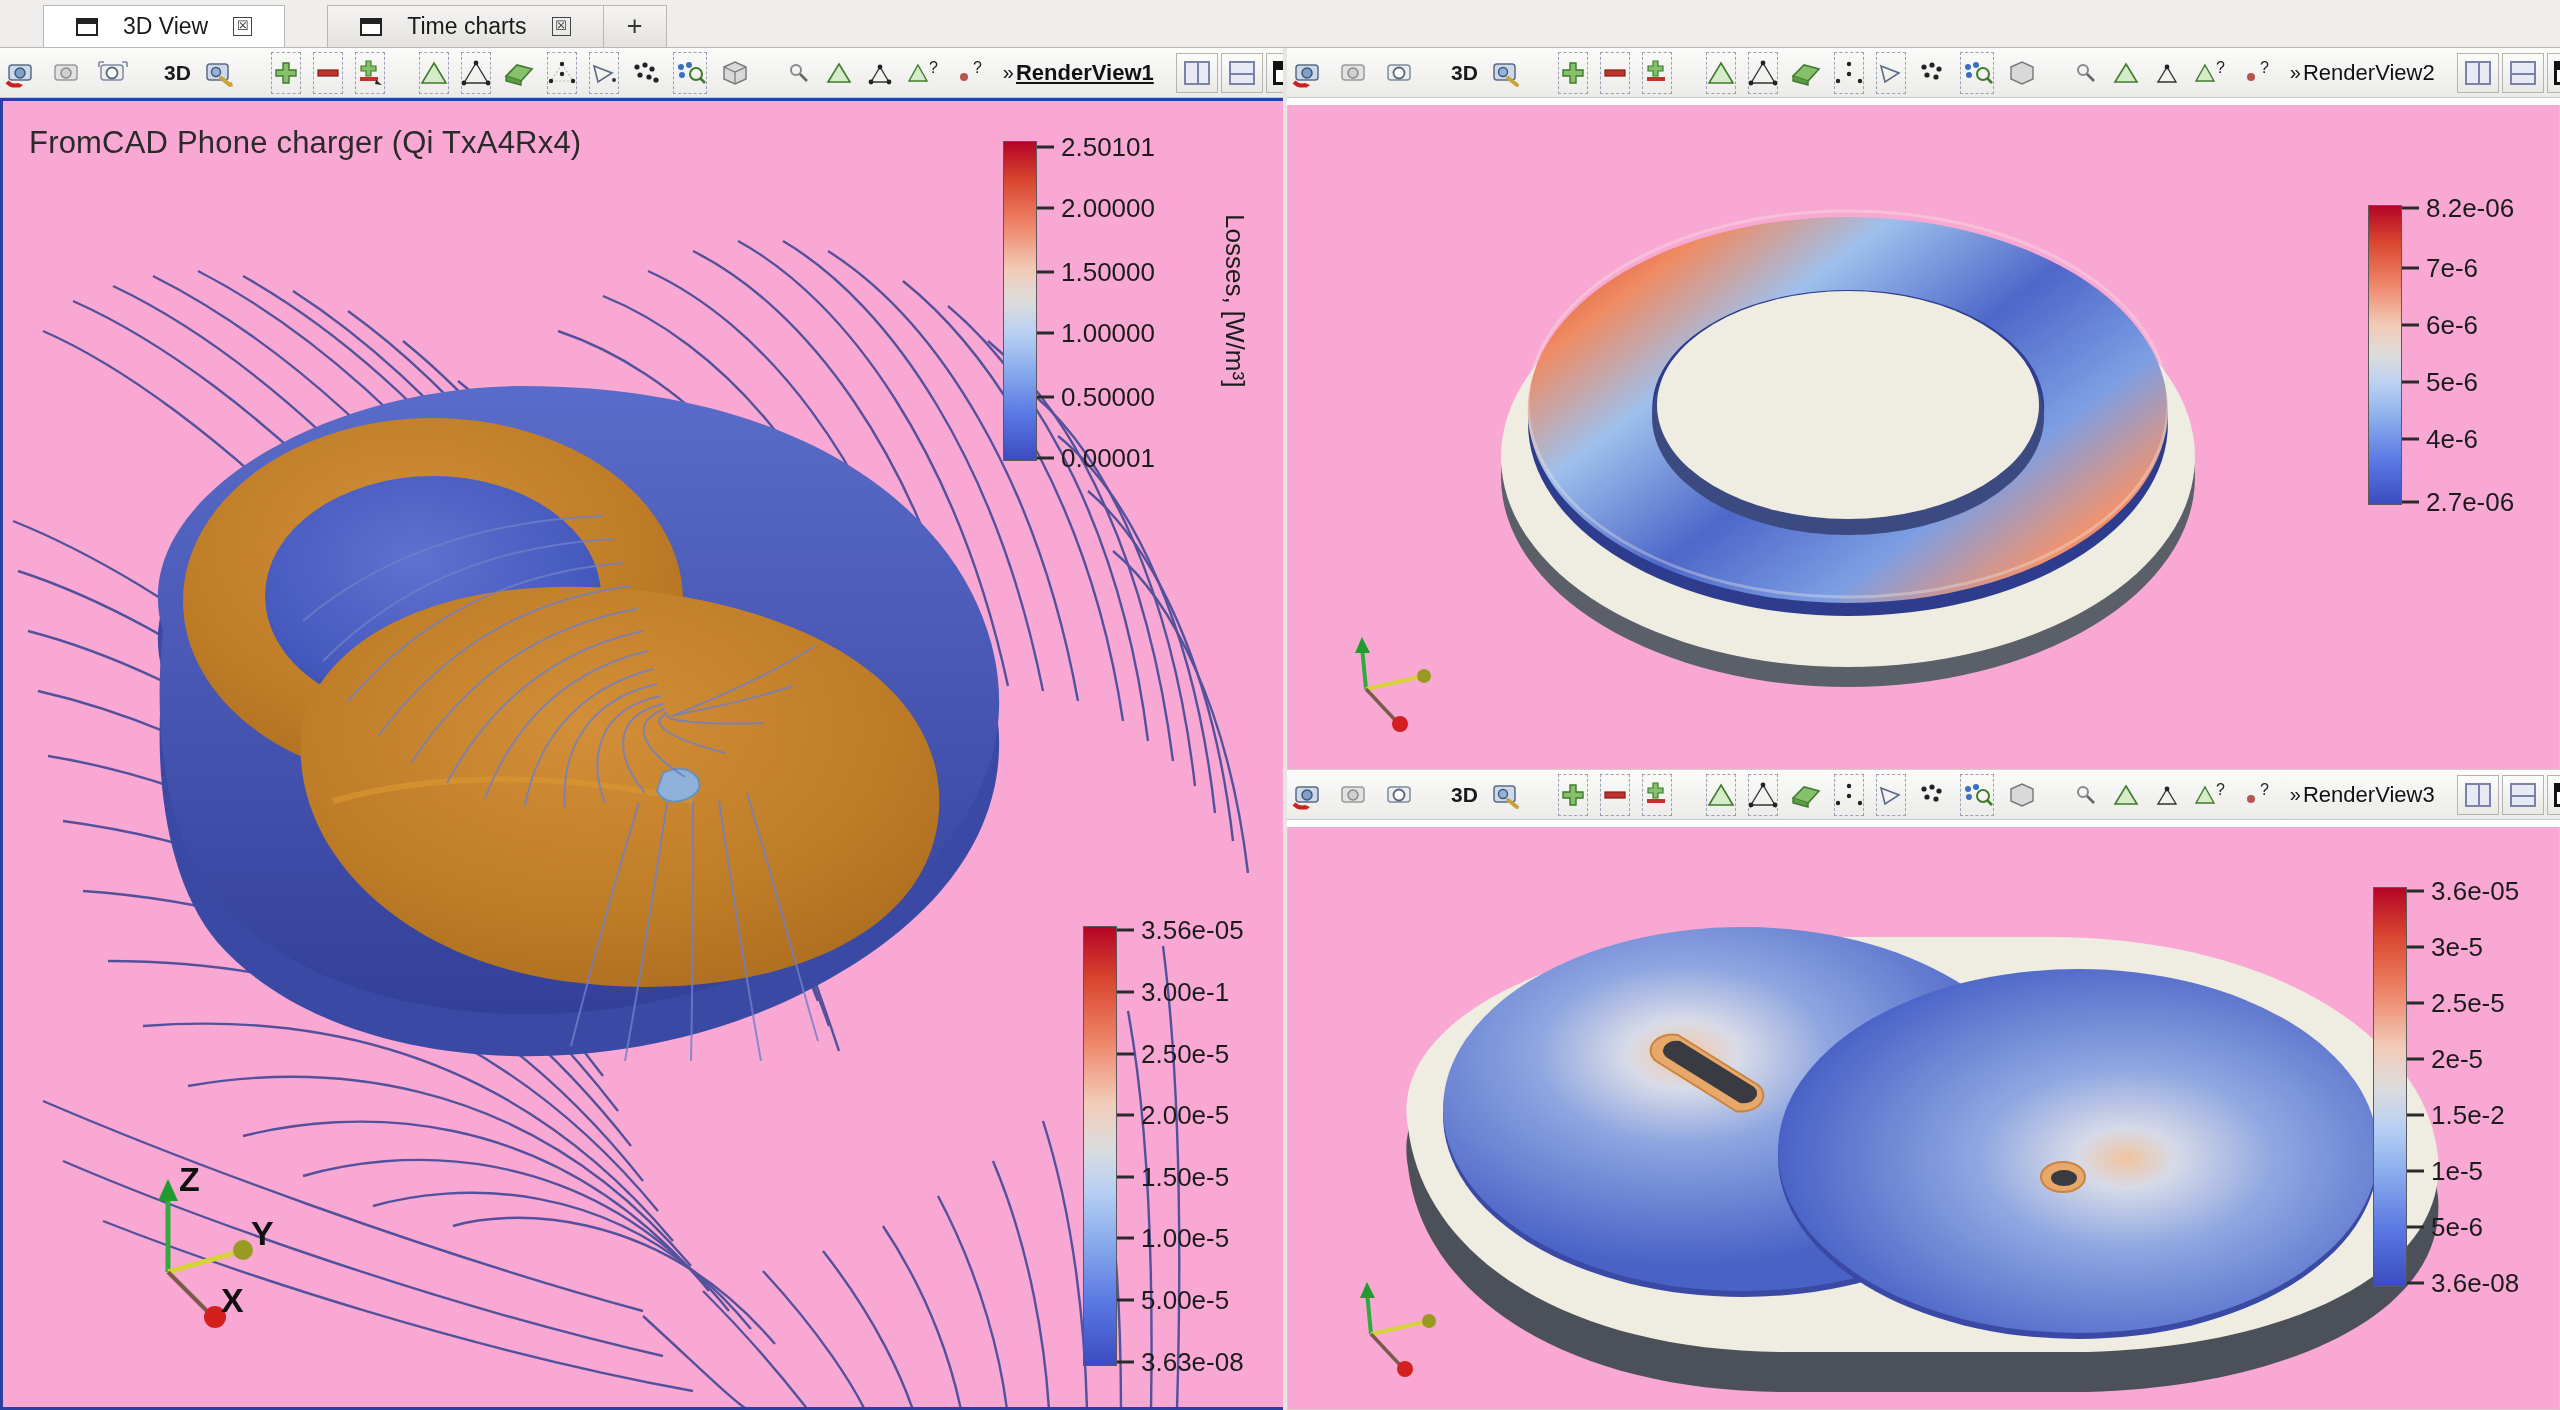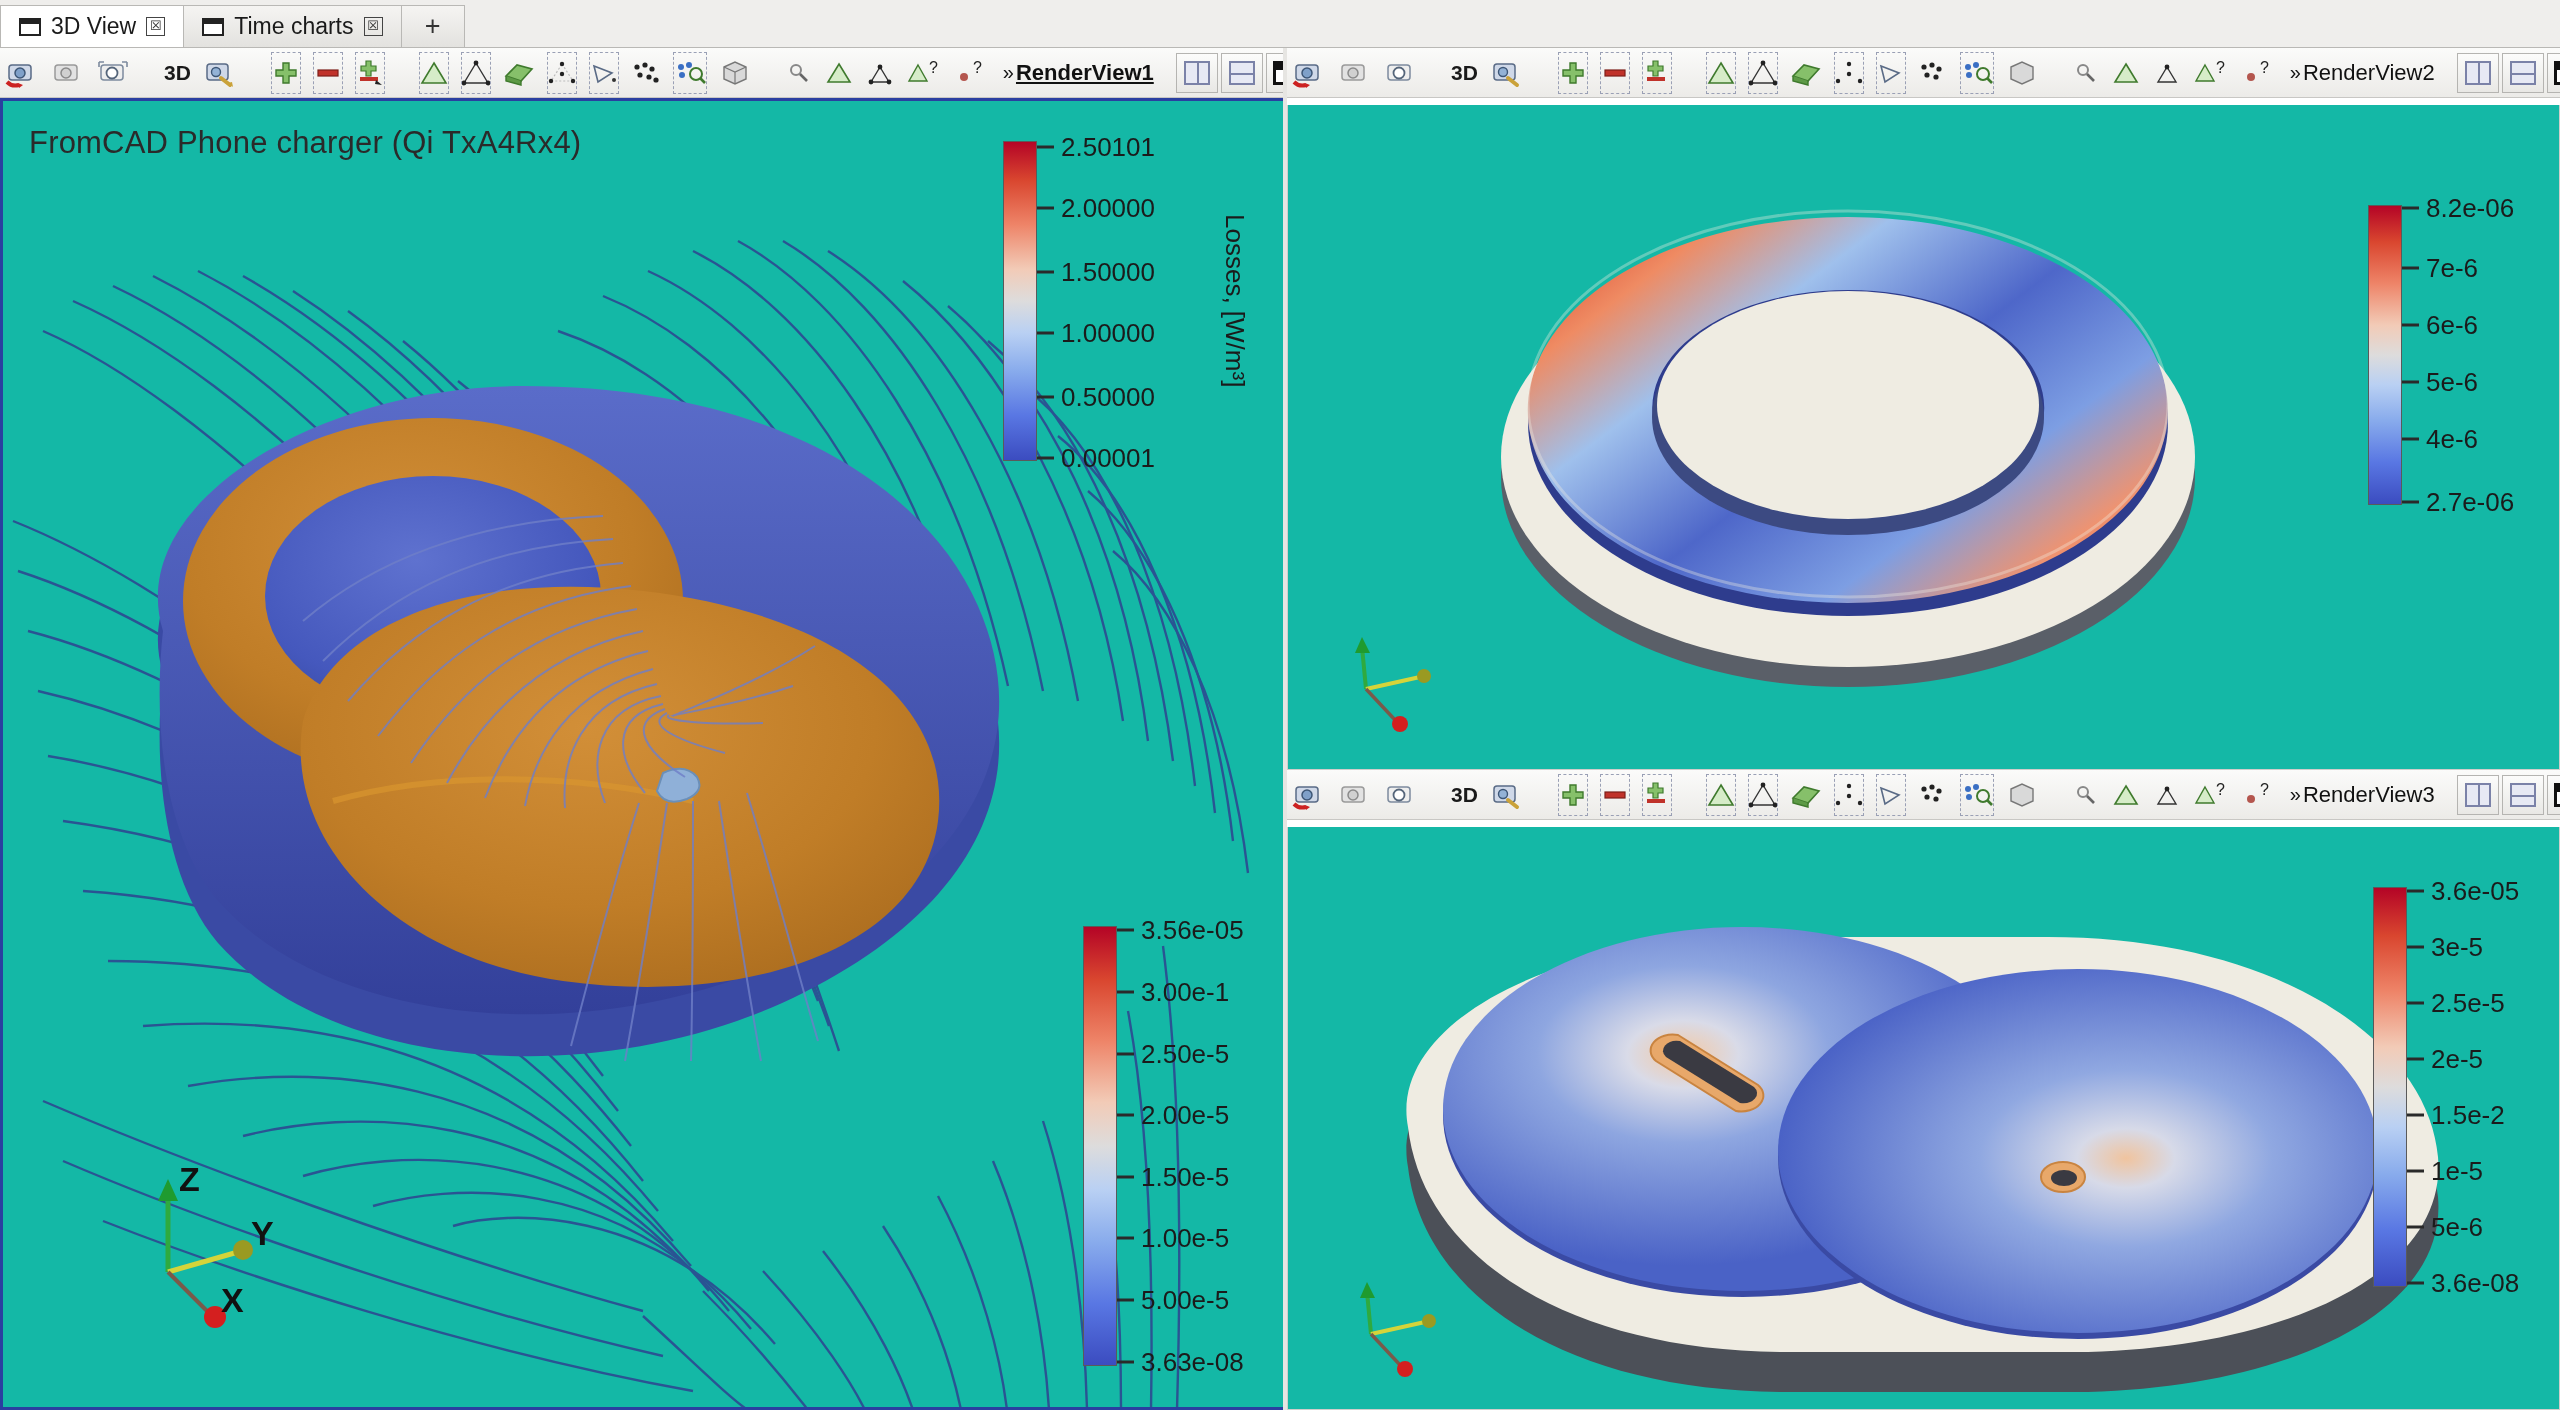--- a/index.html
+++ b/index.html
@@ -2,24 +2,24 @@
 <html><head>
 <meta charset="utf-8">
 <style>
   * { box-sizing: border-box; margin:0; padding:0; }
   html,body { width:2560px; height:1410px; overflow:hidden;
               font-family:"Liberation Sans", sans-serif; background:#ffffff; }
 
   
   .tabbar { height:48px; background:#efeeec; display:flex; align-items:flex-end;
             border-bottom:1px solid #b9b8b5; position:relative; }
-  .tab { height:42px; display:flex; align-items:center; gap:10px;
-         padding:0 18px; font-size:23px; color:#1a1a1a;
+  .tab { height:42px; display:flex; align-items:center; gap:25px;
+         padding:0 32px; font-size:23px; color:#1a1a1a;
          border:1px solid #b9b8b5; border-bottom:none;
-         background:linear-gradient(#f5f4f2,#e3e2df); margin-right:-1px; }
+         background:linear-gradient(#f5f4f2,#e3e2df); margin-right:-1px;margin-left:43px; }
   .tab.active { background:#ffffff; }
   .tab .viewglyph { width:22px; height:18px; border:2px solid #222; position:relative; background:#fff; }
   .tab .viewglyph:after { content:""; position:absolute; left:0; right:0; top:0; height:4px; background:#222; }
   .tabclose { width:19px; height:19px; border:1.5px solid #444; font-size:13px; line-height:15px;
               text-align:center; color:#333; }
   .tabplus { height:42px; width:64px; display:flex; align-items:center; justify-content:center;
              font-size:27px; color:#333; border:1px solid #b9b8b5; border-bottom:none;
              background:linear-gradient(#f5f4f2,#e3e2df); }
 
   
@@ -50,21 +50,21 @@
   .g-splitv { width:26px; height:24px; border:2px solid #7b82a8; background:#e7e9f4; position:relative; }
   .g-splitv:after { content:""; position:absolute; left:50%; top:0; bottom:0; width:2px; background:#7b82a8; }
   .g-splith { width:26px; height:24px; border:2px solid #7b82a8; background:#e7e9f4; position:relative; }
   .g-splith:after { content:""; position:absolute; top:50%; left:0; right:0; height:2px; background:#7b82a8; }
   .g-max { width:28px; height:24px; border:3px solid #111; background:#fff; position:relative; }
   .g-max:after { content:""; position:absolute; left:0; right:0; top:0; height:6px; background:#111; }
   .g-close { width:24px; height:23px; border:2px solid #333; font-size:15px; line-height:19px;
              text-align:center; color:#222; }
 
   
-  .canvas { position:absolute; left:0; right:0; top:50px; bottom:0; background:#14b8a6; overflow:hidden; }
+  .canvas { position:absolute; left:0; right:0; top:50px; bottom:0; background:#f9a8d4; overflow:hidden; }
   #pane-left .canvas { border:3px solid #2a3fa0; top:50px; }
   #pane-tr .canvas, #pane-br .canvas { border:1px solid #cfcecb; border-top:none;margin-top:7px; }
   .pane-divider-v { position:absolute; left:1283px; top:0; width:4px; height:1362px; background:#e6e5e2; }
   .pane-divider-h { position:absolute; left:1287px; top:718px; width:1273px; height:5px; background:#e6e5e2; }
 
   .viewtitle { position:absolute; left:26px; top:24px; font-size:31px; color:#2a2a2a;
                letter-spacing:.2px; }
 
   
   .legend { position:absolute; display:flex; align-items:stretch; }

